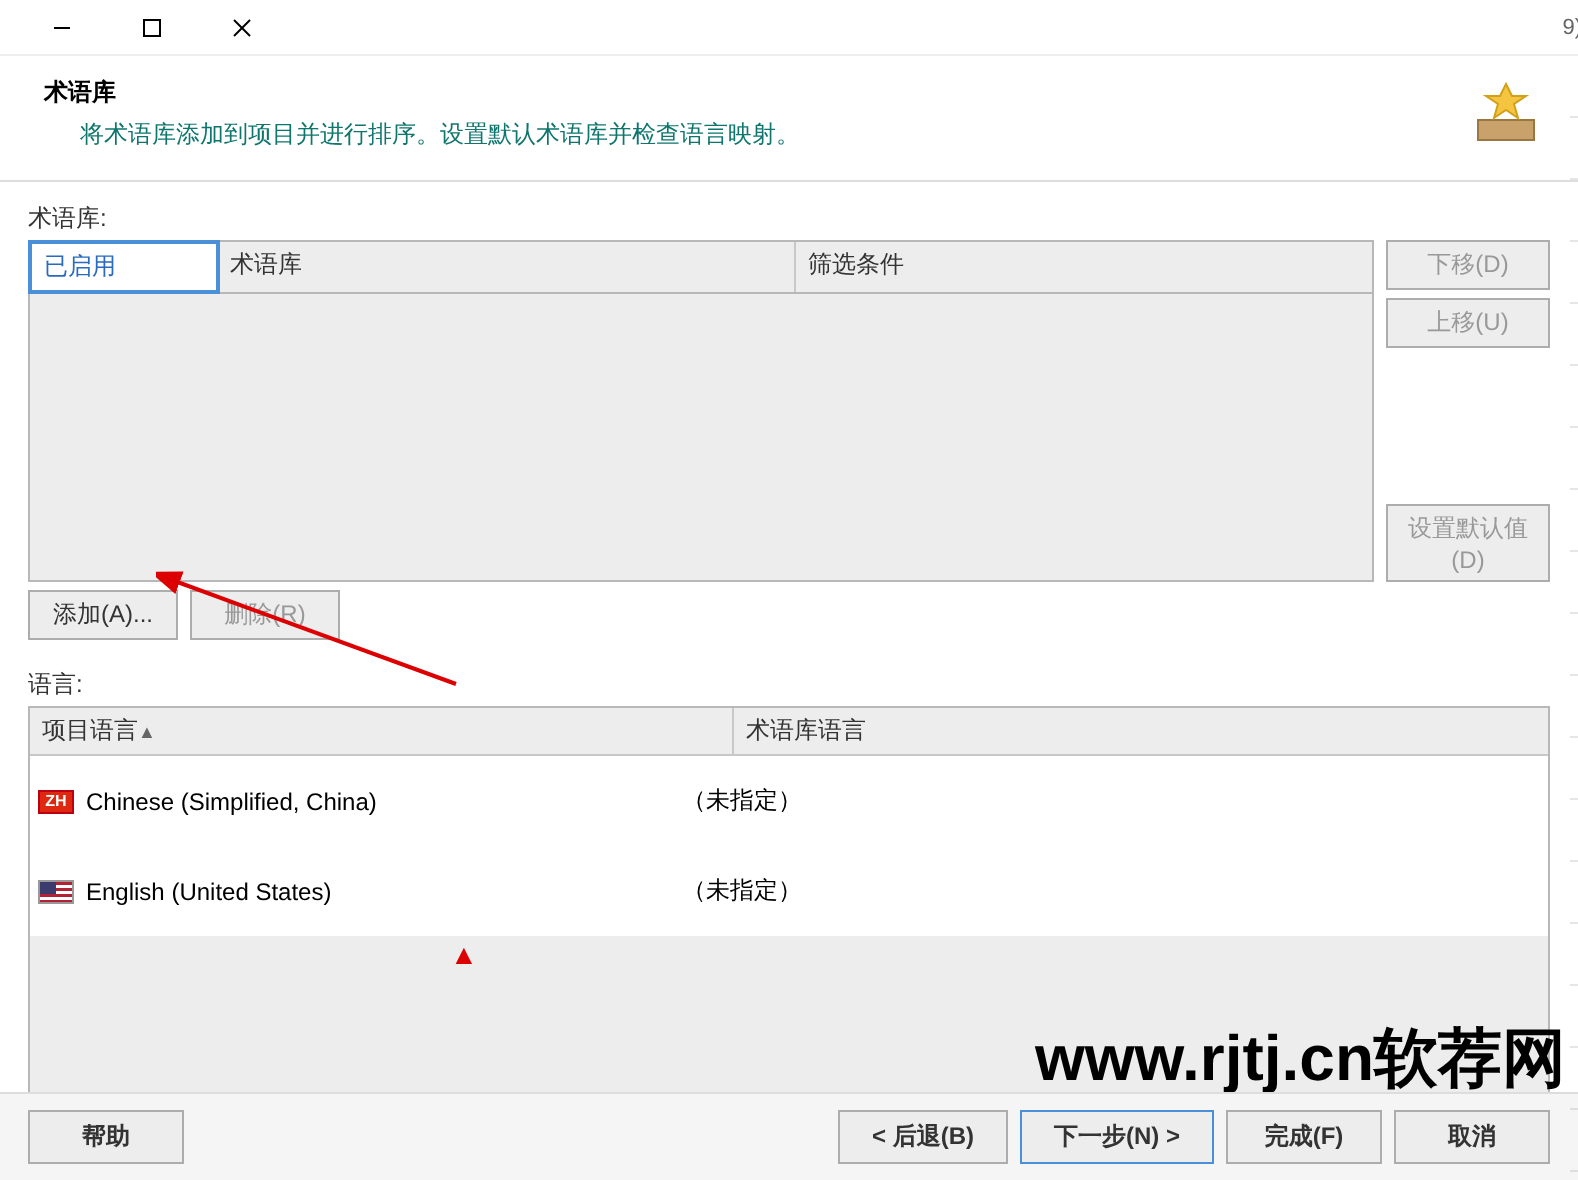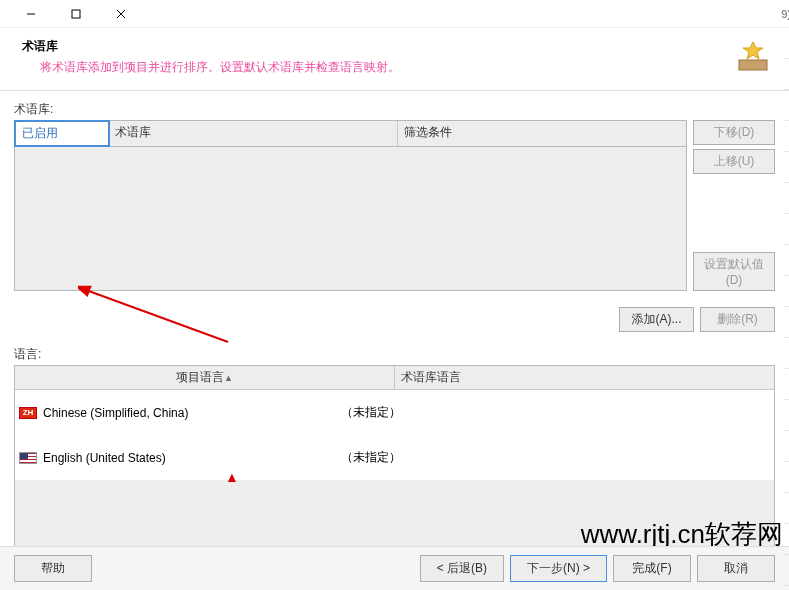--- a/index.html
+++ b/index.html
@@ -5,69 +5,69 @@
     * { box-sizing: border-box; margin: 0; padding: 0; }
     body { font-family: "Microsoft YaHei", "SimSun", Arial, sans-serif; font-size: 12px; background: #fff; width: 789px; height: 590px; overflow: hidden; position: relative; }
     
     .title-bar { height: 28px; display: flex; align-items: center; padding: 0 0 0 8px; background: #fff; border-bottom: 1px solid #eee; }
     .title-bar-text { flex: 1; font-size: 12px; color: #333; }
     .win-controls { display: flex; }
     .win-btn { width: 45px; height: 28px; display: flex; align-items: center; justify-content: center; cursor: pointer; font-family: Arial; }
     
     .header-section { padding: 10px 18px 14px 22px; position: relative; border-bottom: 1px solid #ddd; }
     .header-title { font-weight: bold; font-size: 12px; color: #000; margin-bottom: 4px; }
-    .header-sub { font-size: 12px; color: #ec4899; margin-left: 18px; }
+    .header-sub { font-size: 12px; color: #0f766e; margin-left: 18px; }
     .header-icon { position: absolute; right: 18px; top: 10px; width: 36px; height: 36px; }
     
     .content { padding: 10px 14px; }
     
     .section-label { font-size: 12px; color: #333; margin-bottom: 2px; }
     
-    .termbase-area { display: flex; gap: 6px; margin-bottom: 16px; }
+    .termbase-area { display: flex; gap: 6px; margin-bottom: 4px; }
     .tb-table-wrap { flex: 1; }
     .tb-header { display: flex; background: #ededed; border: 1px solid #b8b8b8; }
     .tb-header-cell { padding: 3px 6px; border-right: 1px solid #c8c8c8; font-size: 12px; color: #333; }
     .tb-header-cell.enabled { width: 96px; background: #fff; border: 2px solid #4a90d9; margin: -1px; color: #2a6bbf; }
     .tb-header-cell.name { flex: 1; min-width: 240px; }
     .tb-header-cell.filter { flex: 1; min-width: 230px; border-right: none; }
     .tb-body { height: 144px; background: #ededed; border: 1px solid #b8b8b8; border-top: none; }
     
     .side-btns { display: flex; flex-direction: column; gap: 4px; width: 82px; }
     .side-btns-spacer { flex: 1; }
     
     .btn { background: #ededed; border: 1px solid #adadad; padding: 3px 6px; font-size: 12px; text-align: center; cursor: pointer; font-family: inherit; min-height: 22px; color: #333; }
     .btn:disabled { color: #999; cursor: default; }
     .btn.primary { border: 1px solid #4a90d9; }
     
-    .action-row { display: flex; gap: 6px; margin-bottom: 14px; justify-content: flex-end; }
+    .action-row { display: flex; gap: 6px; margin-bottom: 14px; }
     .action-row .btn { width: 75px; }
     
     .lang-table { border: 1px solid #b8b8b8; }
     .lang-header { display: flex; background: #ededed; border-bottom: 1px solid #c8c8c8; }
     .lang-header-cell { padding: 3px 6px; font-size: 12px; color: #333; display: flex; align-items: center; }
-    .lang-header-cell.proj { width: 380px; border-right: 1px solid #c8c8c8; justify-content: center; }
+    .lang-header-cell.proj { width: 352px; border-right: 1px solid #c8c8c8; justify-content: flex-start; }
     .lang-header-cell.term { flex: 1; }
     .sort-icon { font-size: 9px; color: #666; }
     .lang-body { }
     .lang-row { display: flex; padding: 14px 0; font-size: 12px; }
     .lang-cell-proj { width: 320px; display: flex; align-items: center; padding: 0 4px; gap: 6px; }
     .lang-cell-term { flex: 1; padding: 0 6px; }
     .lang-body-pad { height: 150px; background: #ededed; }
     .flag { width: 18px; height: 12px; display: inline-block; border: 1px solid #999; font-size: 8px; text-align: center; line-height: 10px; font-weight: bold; background: #fff; }
     .flag.zh { background: #de2910; color: #fff; border-color: #b01; }
     .flag.us { background: linear-gradient(to bottom, #b22234 0%, #b22234 15%, #fff 15%, #fff 30%, #b22234 30%, #b22234 45%, #fff 45%, #fff 60%, #b22234 60%, #b22234 75%, #fff 75%, #fff 90%, #b22234 90%); position: relative; }
     .flag.us::before { content: ""; position: absolute; left: 0; top: 0; width: 8px; height: 6px; background: #3c3b6e; }
     
     .red-marker { position: absolute; left: 225px; top: 469px; color: #d00; font-size: 14px; pointer-events: none; }
     .red-arrow { position: absolute; left: 78px; top: 282px; pointer-events: none; }
     
-    .watermark { position: absolute; right: 6px; bottom: 38px; font-size: 26px; font-weight: normal; color: #000; letter-spacing: 0px; font-family: "SimHei", Arial; }
+    .watermark { position: absolute; right: 6px; bottom: 38px; font-size: 32px; font-weight: bold; color: #000; letter-spacing: 0px; font-family: "SimHei", Arial; }
     
     .footer { position: absolute; left: 0; right: 0; bottom: 0; border-top: 1px solid #ddd; padding: 8px 14px; display: flex; align-items: center; background: #f5f5f5; }
-    .footer .btn { min-width: 78px; padding: 4px 16px; }
+    .footer .btn { min-width: 78px; padding: 4px 16px; font-weight: bold; }
     .footer-left { }
     .footer-right { margin-left: auto; display: flex; gap: 6px; }
     
     .right-edge { position: absolute; right: 0; top: 28px; bottom: 0; width: 4px; background: repeating-linear-gradient(to bottom, transparent 0, transparent 30px, #aaa 30px, #aaa 31px); pointer-events: none; opacity: 0.3; }
     .right-tag { position: absolute; right: -2px; top: 8px; font-size: 11px; color: #666; }
   </style>
 </head>
 <body>
 
 <div class="title-bar">

